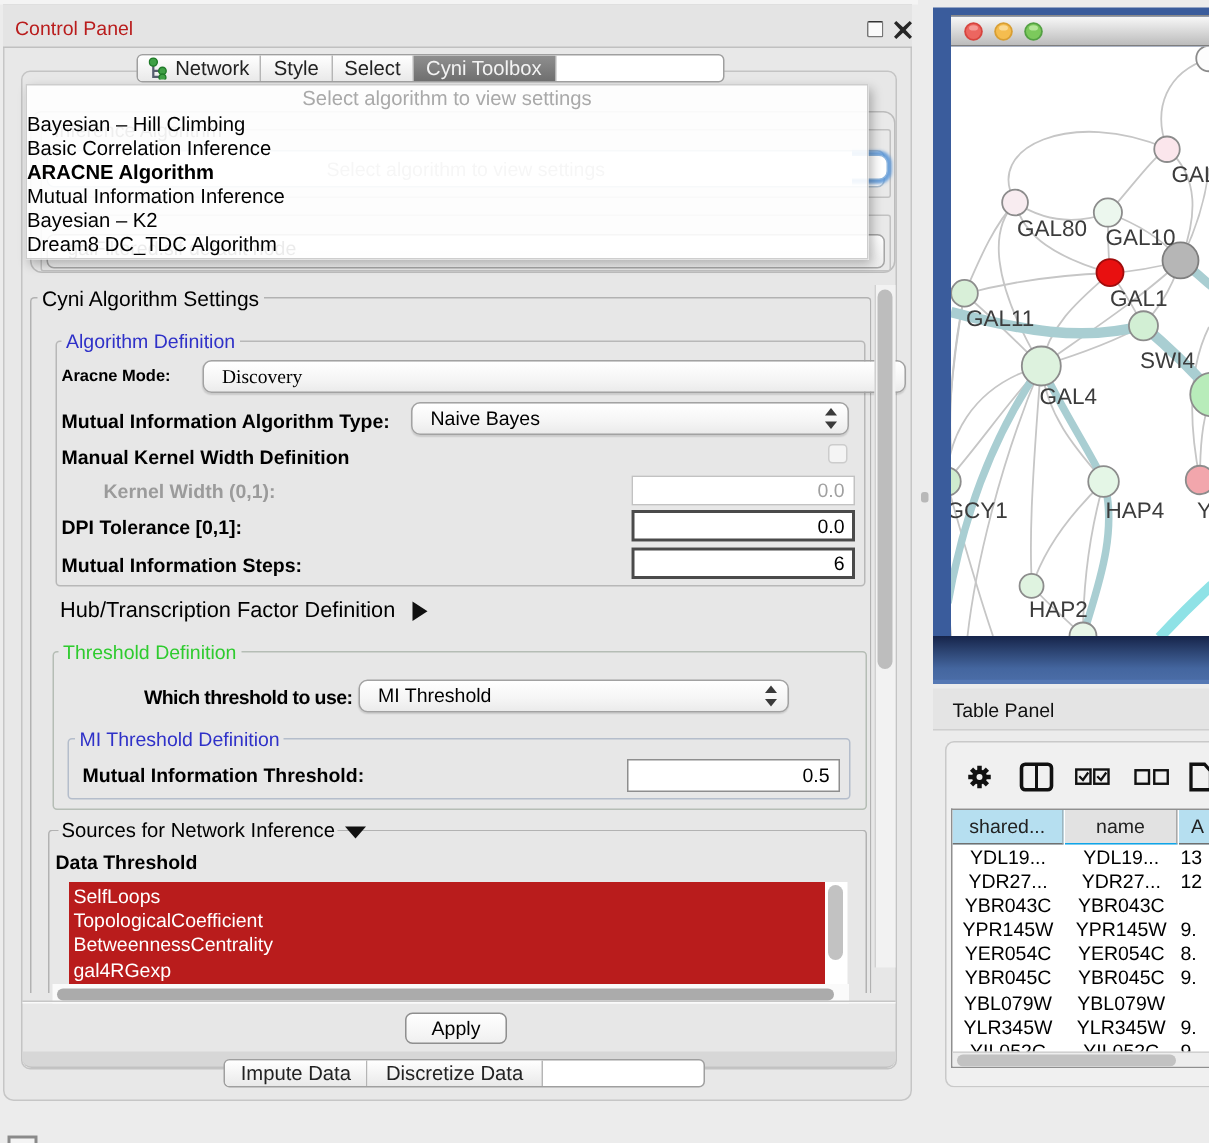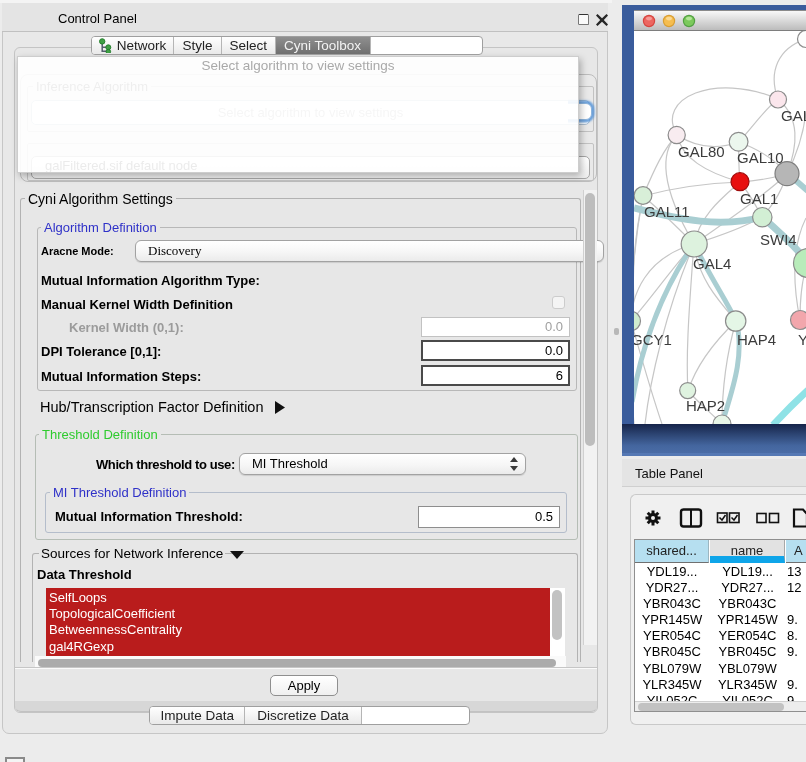--- a/index.html
+++ b/index.html
@@ -11,21 +11,21 @@
 </style>
 </head>
 <body>
 <div id="app">
 
   <div class="abs" style="left:0; top:0; width:612px; height:3px; background:#f4f4f4;"></div>
 
   <div class="abs" id="cpwin" style="left:2px; top:3px; width:606px; height:731px; background:#e8e8e8; border:1px solid #c6c6c6; border-radius:0 0 7px 7px;"></div>
 
   <div class="abs" style="left:2px; top:3px; width:606px; height:29px; background:#e4e4e4; border-bottom:1px solid #c0c0c0;"></div>
-  <div class="abs" style="left:10px; top:11px; font-size:13px; color:#000000;margin-left:48px;">Control Panel</div>
+  <div class="abs" style="left:10px; top:11px; font-size:13px; color:#b91c1c;">Control Panel</div>
 
   <div class="abs" style="left:578px; top:14px; width:11px; height:11px; border:1.5px solid #777; border-top-color:#333; background:#fafafa; border-radius:1.5px;"></div>
 
   <svg class="abs" style="left:596px; top:14px;" width="12" height="12" viewBox="0 0 12 12">
     <path d="M1.5 0 L6 4.2 L10.5 0 L12 1.5 L7.8 6 L12 10.5 L10.5 12 L6 7.8 L1.5 12 L0 10.5 L4.2 6 L0 1.5 Z" fill="#262626"></path>
   </svg>
 
   <div class="abs" style="left:14px; top:47px; width:584px; height:666px; background:#e7e7e7; border:1px solid #c4c4c4; border-radius:6px;"></div>
 
   <div class="abs" style="left:20px; top:74px; width:577px; height:108px; background:#e9e9e9; border:1px solid #bcbcbc; border-radius:8px;"></div>
@@ -33,30 +33,39 @@
   <div class="abs" style="left:33px; top:79px; font-size:13px; color:#555; background:#e9e9e9; padding:0 3px;">Inference Algorithm</div>
   <div class="abs" style="left:31px; top:100px; width:559px; height:25px; background:#fff; border:1px solid #aebecd; border-radius:5px; font-size:13px; color:#9e9e9e; text-align:center; line-height:23px;">Select algorithm to view settings</div>
     <div class="abs" style="left:568px; top:94px; width:29px; height:38px; overflow:hidden;">
       <div style="position:absolute; left:-533px; top:9px; width:557px; height:17px; border:1px solid #8cb4dd; border-radius:6px; box-shadow:0 0 2px 2.5px rgba(86,148,216,0.85); background:#fff;"></div>
     </div>
   <div class="abs" style="left:27px; top:143px; width:567px; height:38px; border:1px solid #c2c2c2; border-radius:2px;"></div>
   <div class="abs" style="left:31px; top:156px; width:559px; height:23px; background:linear-gradient(#ffffff,#ededed); border:1px solid #a6a6a6; border-radius:5px; font-size:13px; color:#333; padding-left:13px; line-height:17px;">galFiltered.sif default node</div>
 
   <div class="abs" style="left:17px; top:56px; width:562px; height:117px; background:rgba(255,255,255,0.90); border:1px solid #cdcdcd; box-shadow:2px 3px 7px rgba(0,0,0,0.28);"></div>
   <div class="abs" style="left:17px; top:58px; width:562px; text-align:center; font-size:13.5px; color:#a9a9a9;">Select algorithm to view settings</div>
+  <div class="abs" style="left:18px; top:75px; font-size:13.5px; color:#000; line-height:16px;">
+    Bayesian – Hill Climbing<br>
+    Basic Correlation Inference<br>
+    <span class="b">ARACNE Algorithm</span><br>
+    Mutual Information Inference<br>
+    Bayesian – K2<br>
+    Dream8 DC_TDC Algorithm
+  </div>
 
   <div class="abs" style="left:20px; top:198px; width:561px; height:464px; border:1px solid #b2b2b2; border-bottom:none; border-radius:3px 3px 0 0;"></div>
   <div class="abs" style="left:25px; top:191px; font-size:14px; color:#000; background:#e7e7e7; padding:0 3px;">Cyni Algorithm Settings</div>
 
   <div class="abs" style="left:37px; top:227px; width:540px; height:164px; border:1px solid #b8b8b8; border-radius:3px;"></div>
   <div class="abs" style="left:41px; top:220px; font-size:13px; color:#2f31c8; background:#e7e7e7; padding:0 3px;">Algorithm Definition</div>
 
   <div class="abs b" style="left:41px; top:245px; font-size:11px;">Aracne Mode:</div>
   <div class="combo abs" style="left:135px; top:240px; width:469px; height:22px;font-family:Liberation Serif, serif;">Discovery</div>
   <div class="abs b" style="left:41px; top:273px; font-size:13px;">Mutual Information Algorithm Type:</div>
+  <div class="combo abs" style="left:274px; top:268px; width:292px; height:22px;">Naive Bayes</div>
 
   <div class="abs b" style="left:41px; top:297px; font-size:13px; color:#000000;">Manual Kernel Width Definition</div>
   <div class="abs" style="left:552px; top:296px; width:13px; height:13px; background:#f4f4f4; border:1px solid #cccccc; border-radius:3px;"></div>
 
   <div class="abs b" style="left:41px; top:320px; font-size:13px; color:#9b9b9b;margin-left:28px;">Kernel Width (0,1):</div>
   <div class="abs" style="left:421px; top:317px; width:149px; height:20px; background:#fff; border:1px solid #c2c2c2; font-size:13px; color:#a0a0a0; text-align:right; padding-right:6px; line-height:18px;">0.0</div>
 
   <div class="abs b" style="left:41px; top:344px; font-size:13px;">DPI Tolerance [0,1]:</div>
   <div class="abs" style="left:421px; top:340px; width:149px; height:21px; background:#fff; border:2px solid #4a4a4a; font-size:13px; color:#000; text-align:right; padding-right:5px; line-height:17px;">0.0</div>
 
@@ -249,21 +258,21 @@
     <g stroke="#111" fill="none" stroke-width="1.6">
       <rect x="113" y="5.5" width="9" height="9"></rect>
       <rect x="125.5" y="5.5" width="9" height="9"></rect>
     </g>
 
     <path d="M150 1.5 L159 1.5 L163 6 L163 18.5 L150 18.5 Z" fill="none" stroke="#111" stroke-width="2.2"></path>
   </svg>
 
   <div class="abs" style="left:634px; top:539px; width:172px; height:173px; background:#fff; border:1px solid #8f8f8f; border-right:none; overflow:hidden;">
     <div style="position:absolute; left:0; top:0; width:74px; height:23px; background:#b6dff0; border-right:1px solid #9db6c0; border-bottom:1px solid #707070; font-size:13px; text-align:center; line-height:22px; color:#222;">shared...</div>
-    <div style="position:absolute; left:75px; top:0; width:75px; height:23px; background:#e2e2e2; border-right:1px solid #a8a8a8; border-bottom:7px solid #0ea5e9; font-size:13px; text-align:center; line-height:22px; color:#222;">name</div>
+    <div style="position:absolute; left:75px; top:0; width:75px; height:23px; background:#e2e2e2; border-right:1px solid #a8a8a8; border-bottom:1px solid #0ea5e9; font-size:13px; text-align:center; line-height:22px; color:#222;">name</div>
     <div style="position:absolute; left:151px; top:0; width:21px; height:23px; background:#b6dff0; border-bottom:1px solid #707070; font-size:13px; text-align:center; line-height:22px; color:#222;">&nbsp;A</div>
     <div style="position:absolute; left:0; top:24px; width:74px; font-size:13px; line-height:16.1px; text-align:center; color:#000;">YDL19...<br>YDR27...<br>YBR043C<br>YPR145W<br>YER054C<br>YBR045C<br>YBL079W<br>YLR345W<br>YIL052C</div>
     <div style="position:absolute; left:75px; top:24px; width:75px; font-size:13px; line-height:16.1px; text-align:center; color:#000;">YDL19...<br>YDR27...<br>YBR043C<br>YPR145W<br>YER054C<br>YBR045C<br>YBL079W<br>YLR345W<br>YIL052C</div>
     <div style="position:absolute; left:152px; top:24px; width:20px; font-size:13px; line-height:16.1px; text-align:left; color:#000;">13<br>12<br>&nbsp;<br>9.<br>8.<br>9.<br>&nbsp;<br>9.<br>9.</div>
     <div style="position:absolute; left:0; top:161px; width:172px; height:12px; background:#ededed; border-top:1px solid #d0d0d0;"></div>
     <div style="position:absolute; left:3px; top:163px; width:146px; height:8px; background:#c2c2c2; border-radius:4px;"></div>
   </div>
 
 </div>
 

